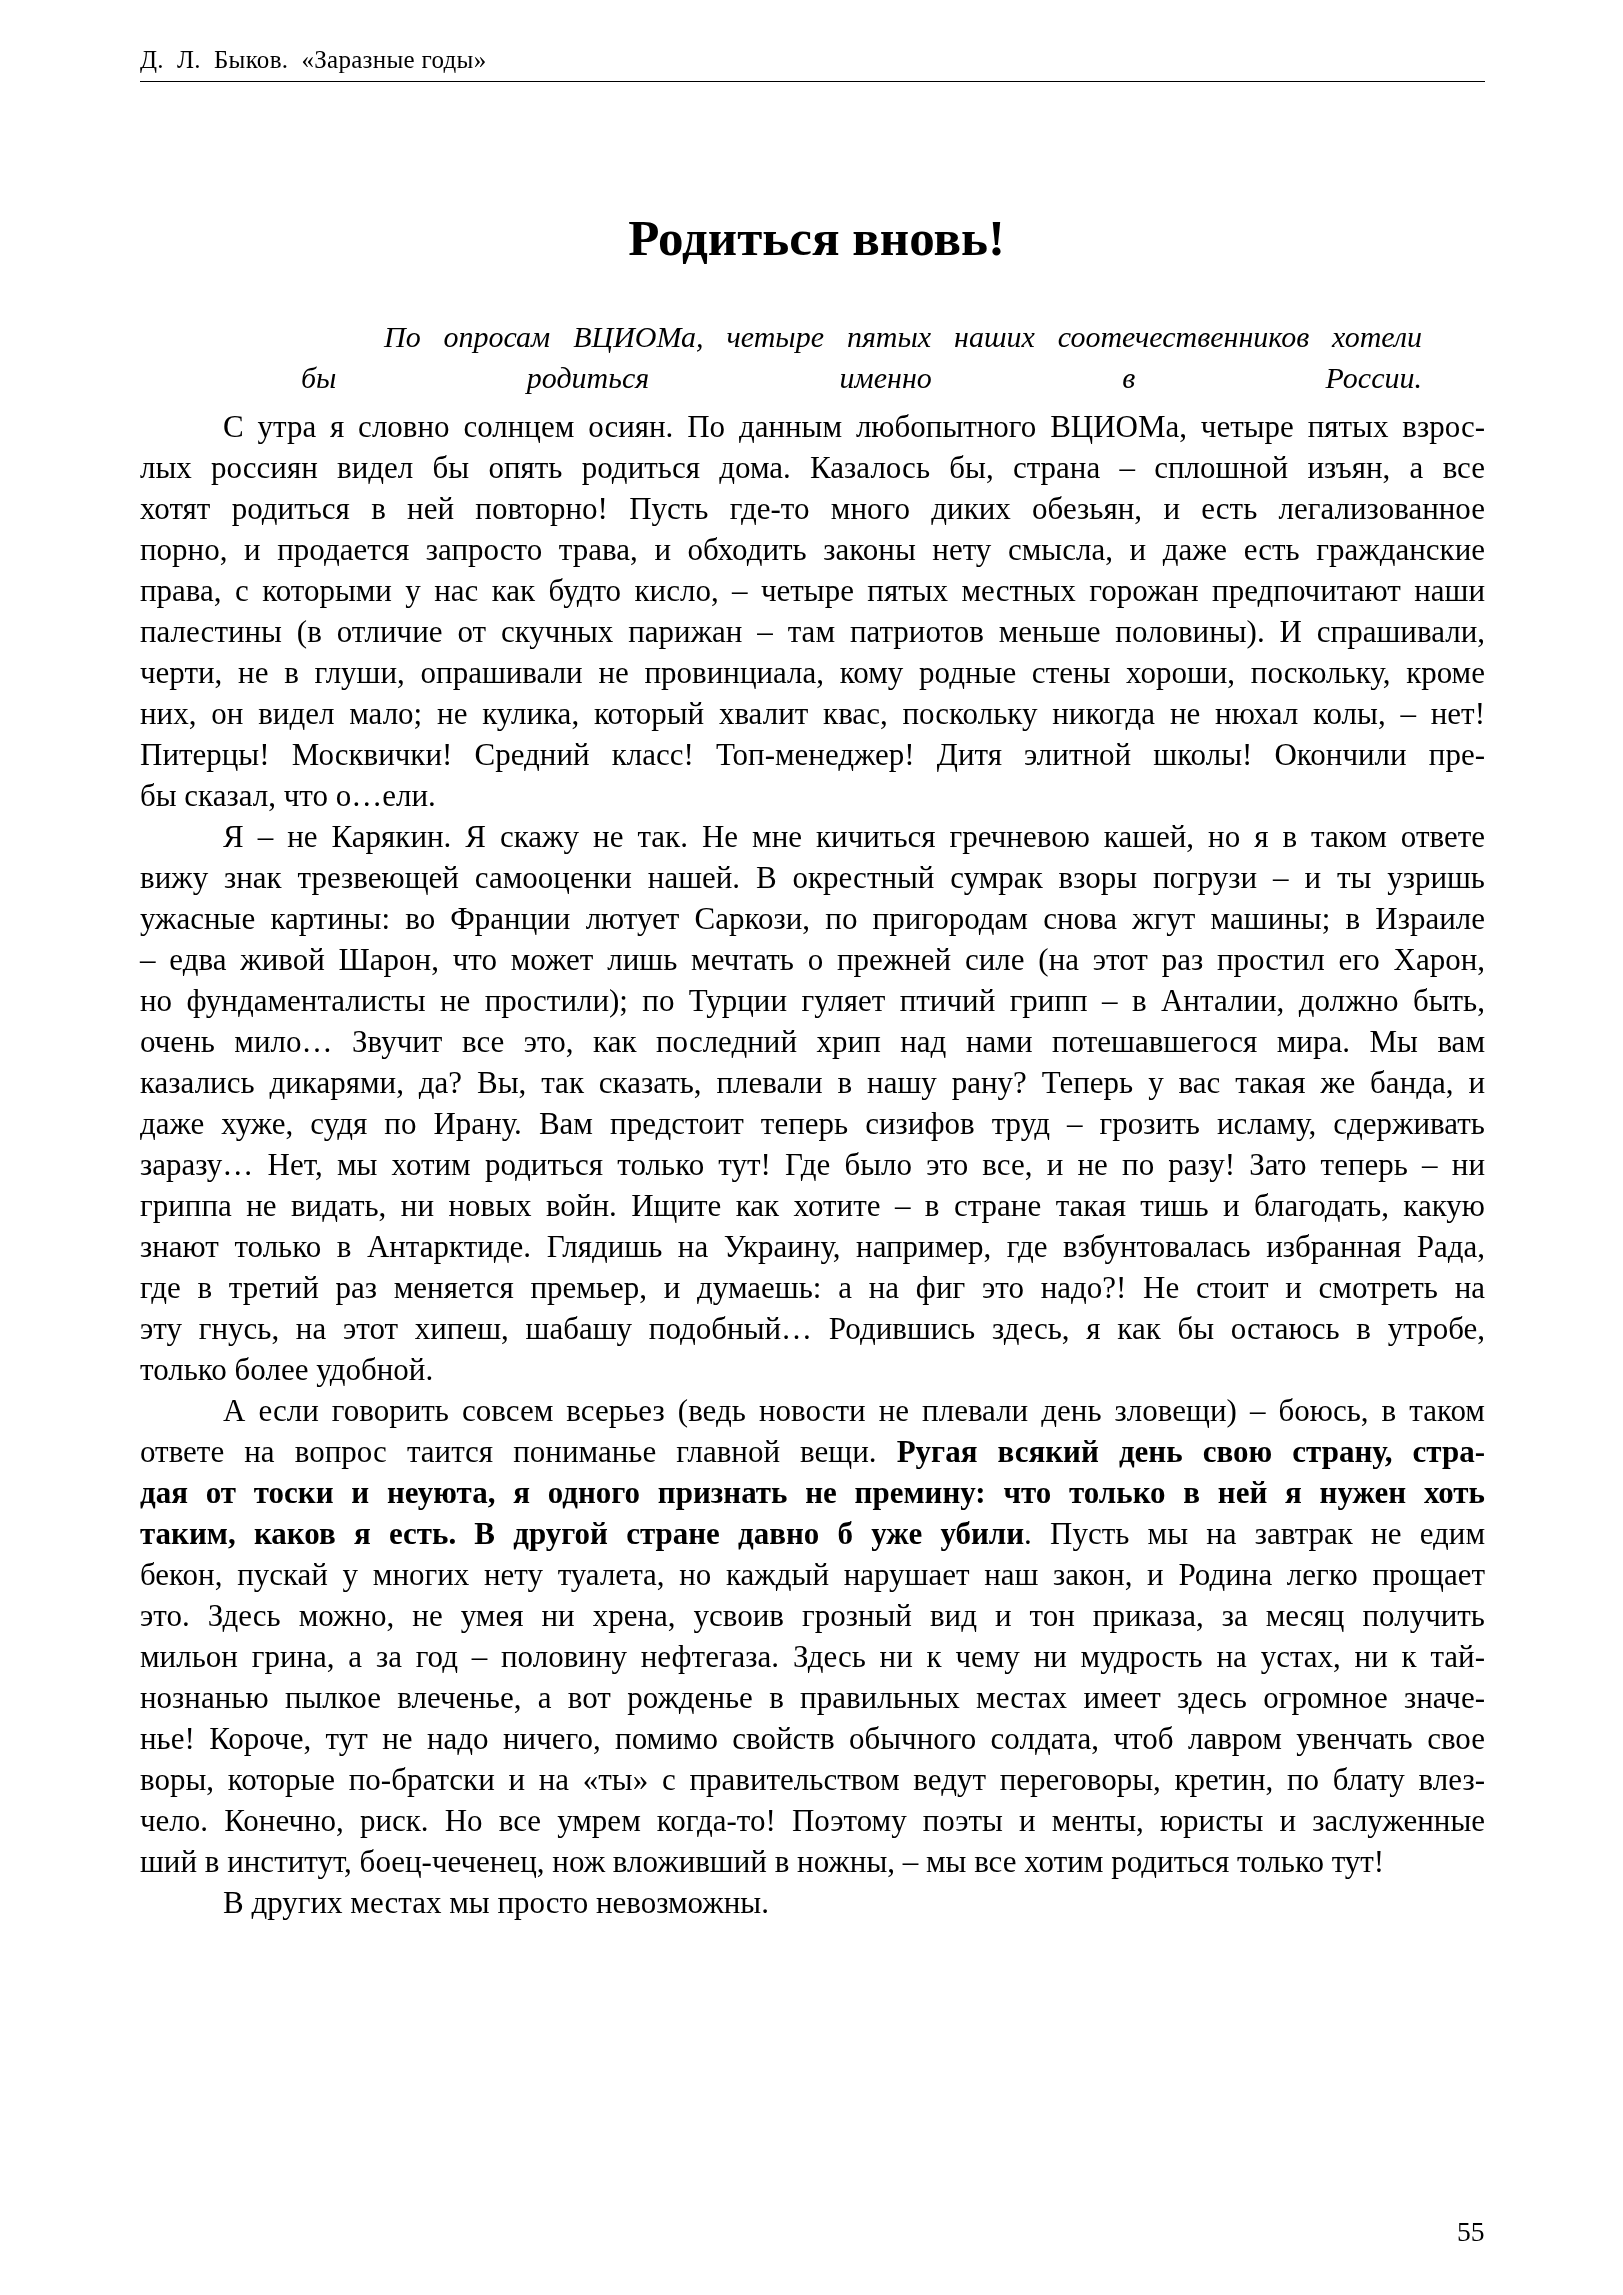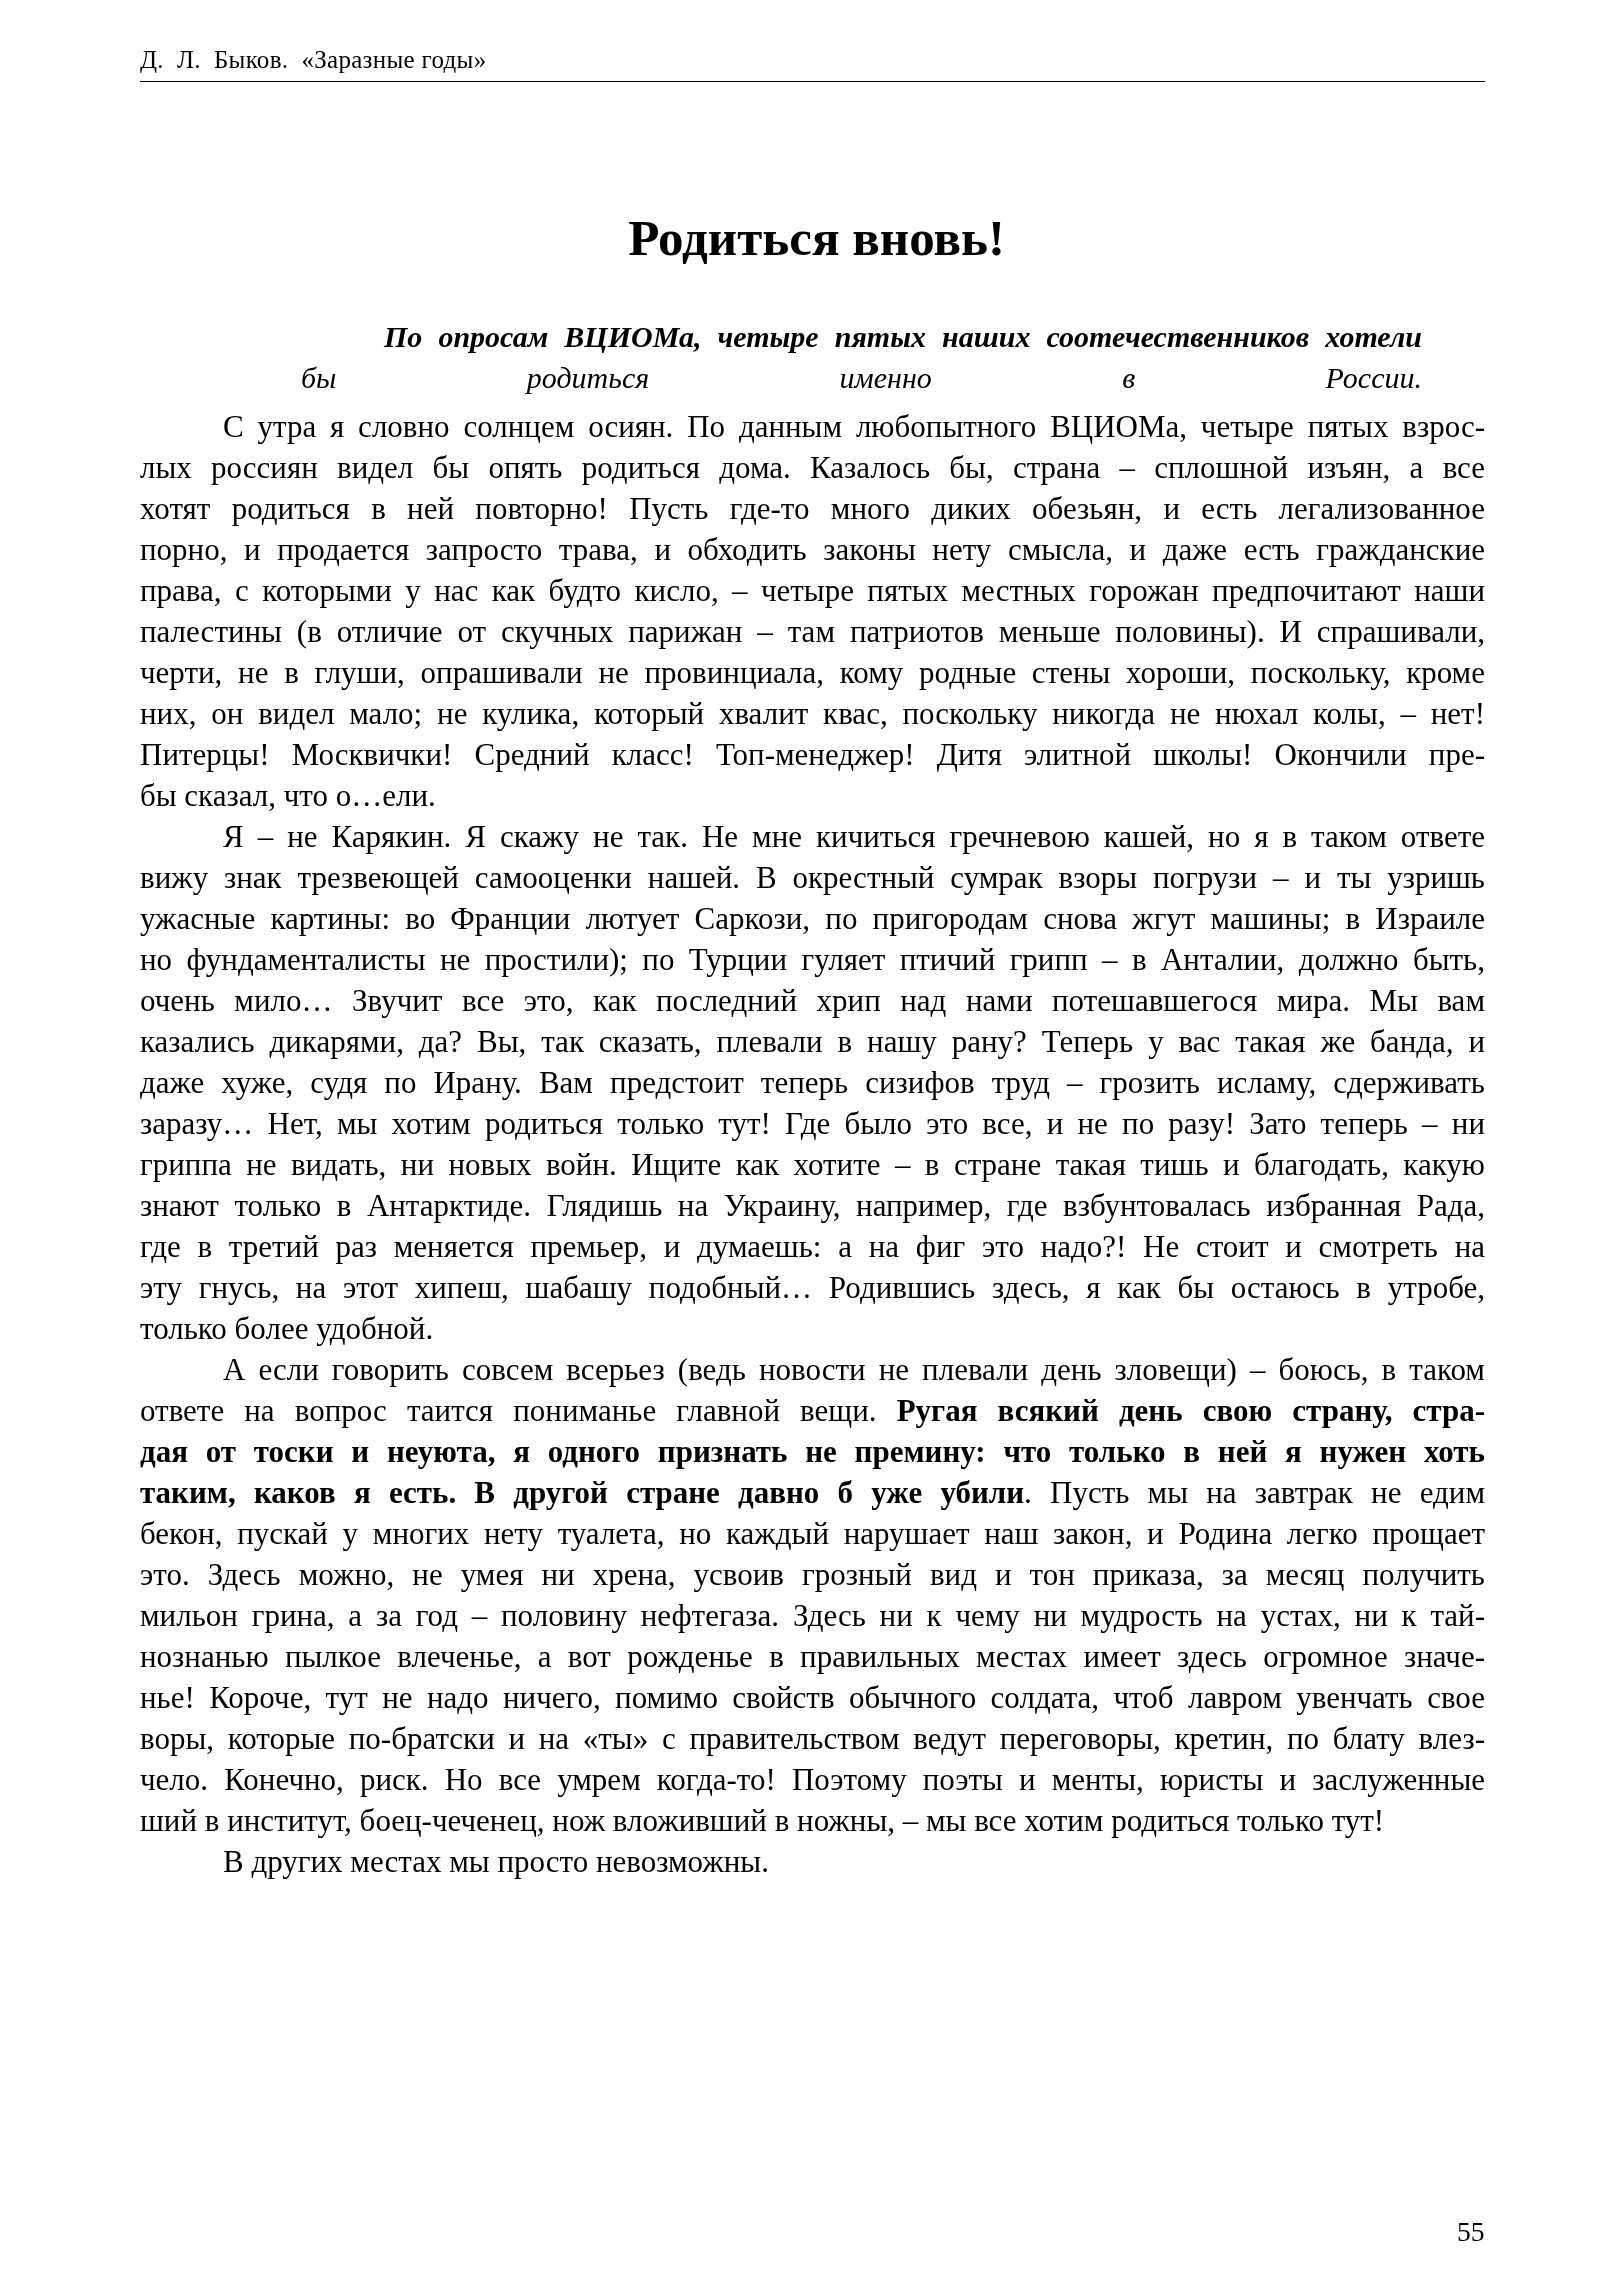--- a/index.html
+++ b/index.html
@@ -19,21 +19,21 @@
   .title {
     position: absolute; left: 0; width: 1623px; top: 207px;
     text-align: center; font-weight: bold; font-size: 51px; line-height: 63px;
     padding-left: 5px;
   }
   .epigraph {
     position: absolute; left: 301px; width: 1121px; top: 319px;
     font-style: italic; font-size: 30px; line-height: 35px;
   }
   .epigraph .ln { display: block; white-space: nowrap; }
-  .epigraph .ln.first { padding-left: 83px; font-weight: bold; }
+  .epigraph .ln.first { padding-left: 83px; }
   .body-text {
     position: absolute; left: 140px; width: 1345px; top: 406px;
     font-size: 31px; line-height: 41px;
   }
   .ln {
     display: block; height: 41px; text-align: justify; text-align-last: justify;
     white-space: nowrap; overflow: visible;
   }
   .ln.last { text-align-last: left; }
   .ln.indent { padding-left: 83px; }
@@ -67,20 +67,21 @@
     <span class="ln">палестины (в отличие от скучных парижан – там патриотов меньше половины). И спрашивали,</span>
     <span class="ln">черти, не в глуши, опрашивали не провинциала, кому родные стены хороши, поскольку, кроме</span>
     <span class="ln">них, он видел мало; не кулика, который хвалит квас, поскольку никогда не нюхал колы, – нет!</span>
     <span class="ln">Питерцы! Москвички! Средний класс! Топ-менеджер! Дитя элитной школы! Окончили пре-</span>
     <span class="ln last">бы сказал, что о…ели.</span>
   </div>
   <div class="para">
     <span class="ln indent">Я – не Карякин. Я скажу не так. Не мне кичиться гречневою кашей, но я в таком ответе</span>
     <span class="ln">вижу знак трезвеющей самооценки нашей. В окрестный сумрак взоры погрузи – и ты узришь</span>
     <span class="ln">ужасные картины: во Франции лютует Саркози, по пригородам снова жгут машины; в Израиле</span>
+    <span class="ln">– едва живой Шарон, что может лишь мечтать о прежней силе (на этот раз простил его Харон,</span>
     <span class="ln">но фундаменталисты не простили); по Турции гуляет птичий грипп – в Анталии, должно быть,</span>
     <span class="ln">очень мило… Звучит все это, как последний хрип над нами потешавшегося мира. Мы вам</span>
     <span class="ln">казались дикарями, да? Вы, так сказать, плевали в нашу рану? Теперь у вас такая же банда, и</span>
     <span class="ln">даже хуже, судя по Ирану. Вам предстоит теперь сизифов труд – грозить исламу, сдерживать</span>
     <span class="ln">заразу… Нет, мы хотим родиться только тут! Где было это все, и не по разу! Зато теперь – ни</span>
     <span class="ln">гриппа не видать, ни новых войн. Ищите как хотите – в стране такая тишь и благодать, какую</span>
     <span class="ln">знают только в Антарктиде. Глядишь на Украину, например, где взбунтовалась избранная Рада,</span>
     <span class="ln">где в третий раз меняется премьер, и думаешь: а на фиг это надо?! Не стоит и смотреть на</span>
     <span class="ln">эту гнусь, на этот хипеш, шабашу подобный… Родившись здесь, я как бы остаюсь в утробе,</span>
     <span class="ln last">только более удобной.</span>

